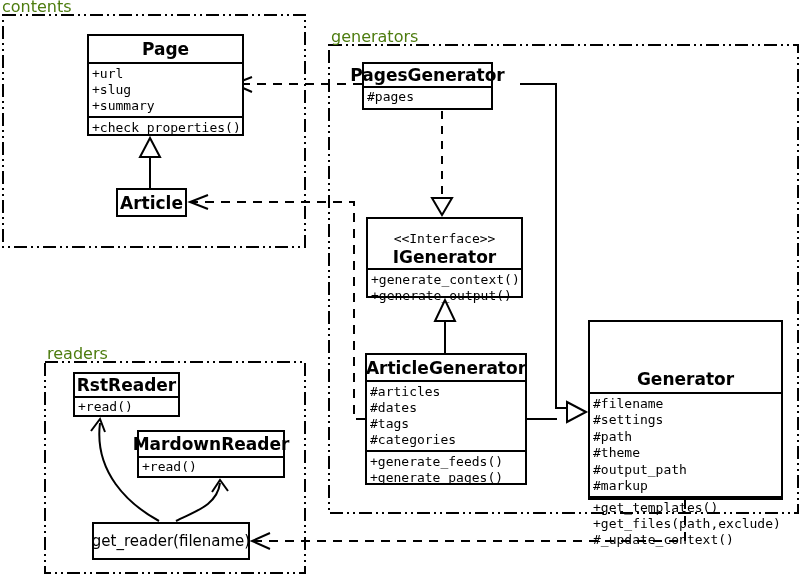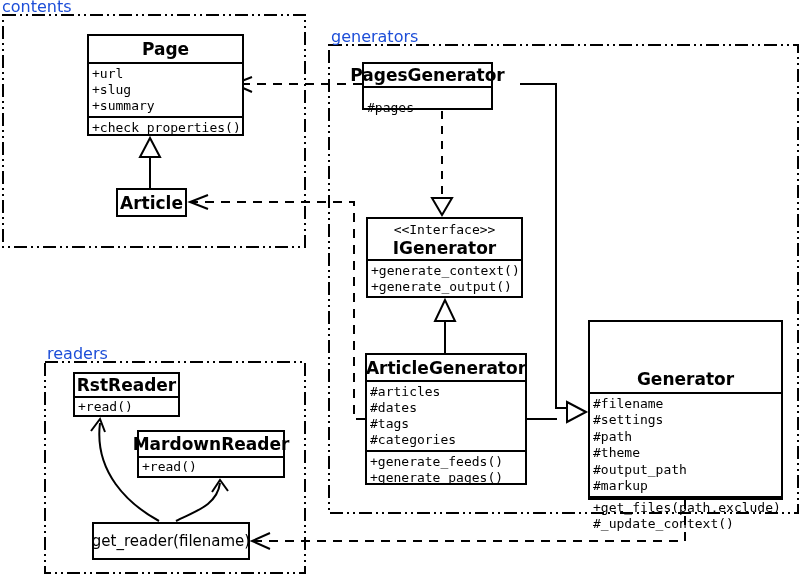--- a/index.html
+++ b/index.html
@@ -2,54 +2,54 @@
 <html><head>
 <meta charset="utf-8">
 <style>
   html,body{margin:0;padding:0;background:#ffffff;}
   .canvas{
     position:relative;width:803px;height:579px;background:#ffffff;
     font-family:"DejaVu Sans",sans-serif;color:#000;overflow:hidden;
   }
   svg.layer{position:absolute;left:0;top:0;width:803px;height:579px;}
   .pkg-label{
-    position:absolute;font-size:16px;line-height:16px;color:#1d4ed8;
+    position:absolute;font-size:16px;line-height:16px;color:#4d7c0f;
     font-family:"DejaVu Sans",sans-serif;white-space:nowrap;
   }
   .cls{
     position:absolute;background:#ffffff;border:2px solid #000;
     box-sizing:border-box;
   }
   .cls-title{
     font-weight:bold;font-size:17px;text-align:center;
     display:flex;align-items:center;justify-content:center;
     white-space:nowrap;letter-spacing:0px;
   }
   .stereo{
     font-family:"DejaVu Sans Mono",monospace;font-weight:normal;font-size:13px;
-    text-align:center;padding-top:3px;white-space:nowrap;
+    text-align:center;padding-top:12px;white-space:nowrap;
   }
   .sec{
     border-top:2px solid #000;
     font-family:"DejaVu Sans Mono",monospace;font-size:13px;line-height:16px;
     padding:2px 3px;white-space:nowrap;overflow:hidden;
   }
   .sec .m{white-space:nowrap;}
   .plain-label{
     display:flex;align-items:center;justify-content:center;
     font-size:15px;height:100%;white-space:nowrap;
   }
   
   #page{left:87px;top:34px;width:157px;height:102px;}
   #page .cls-title{height:26px;}
   #article{left:116px;top:188px;width:71px;height:29px;}
   #article .cls-title{height:25px;}
   #pagesGenerator{left:362px;top:62px;width:131px;height:48px;}
   #pagesGenerator .cls-title{height:22px;}
-  #pagesGenerator .sec{padding-top:12px;padding-bottom:1px;}
+  #pagesGenerator .sec{padding-top:1px;padding-bottom:1px;}
   #iGenerator{left:366px;top:217px;width:157px;height:81px;}
   #iGenerator .cls-title{height:22px;}
   #articleGenerator{left:365px;top:353px;width:162px;height:132px;}
   #articleGenerator .cls-title{height:25px;}
   #generator{left:588px;top:320px;width:195px;height:180px;}
   #generator .cls-title{height:26px;margin-top:44px;}
   #generator .attrs{line-height:16.4px;}
   #rstReader{left:73px;top:372px;width:107px;height:45px;}
   #rstReader .cls-title{height:22px;}
   #rstReader .sec{padding-top:1px;}
@@ -173,20 +173,21 @@
     <div class="cls-title">Generator</div>
     <div class="sec attrs">
       <div class="m">#filename</div>
       <div class="m">#settings</div>
       <div class="m">#path</div>
       <div class="m">#theme</div>
       <div class="m">#output_path</div>
       <div class="m">#markup</div>
     </div>
     <div class="sec methods">
+      <div class="m">+get_templates()</div>
       <div class="m">+get_files(path,exclude)</div>
       <div class="m">#_update_context()</div>
     </div>
   </div>
 
   <div class="cls" id="rstReader">
     <div class="cls-title">RstReader</div>
     <div class="sec methods">
       <div class="m">+read()</div>
     </div>

